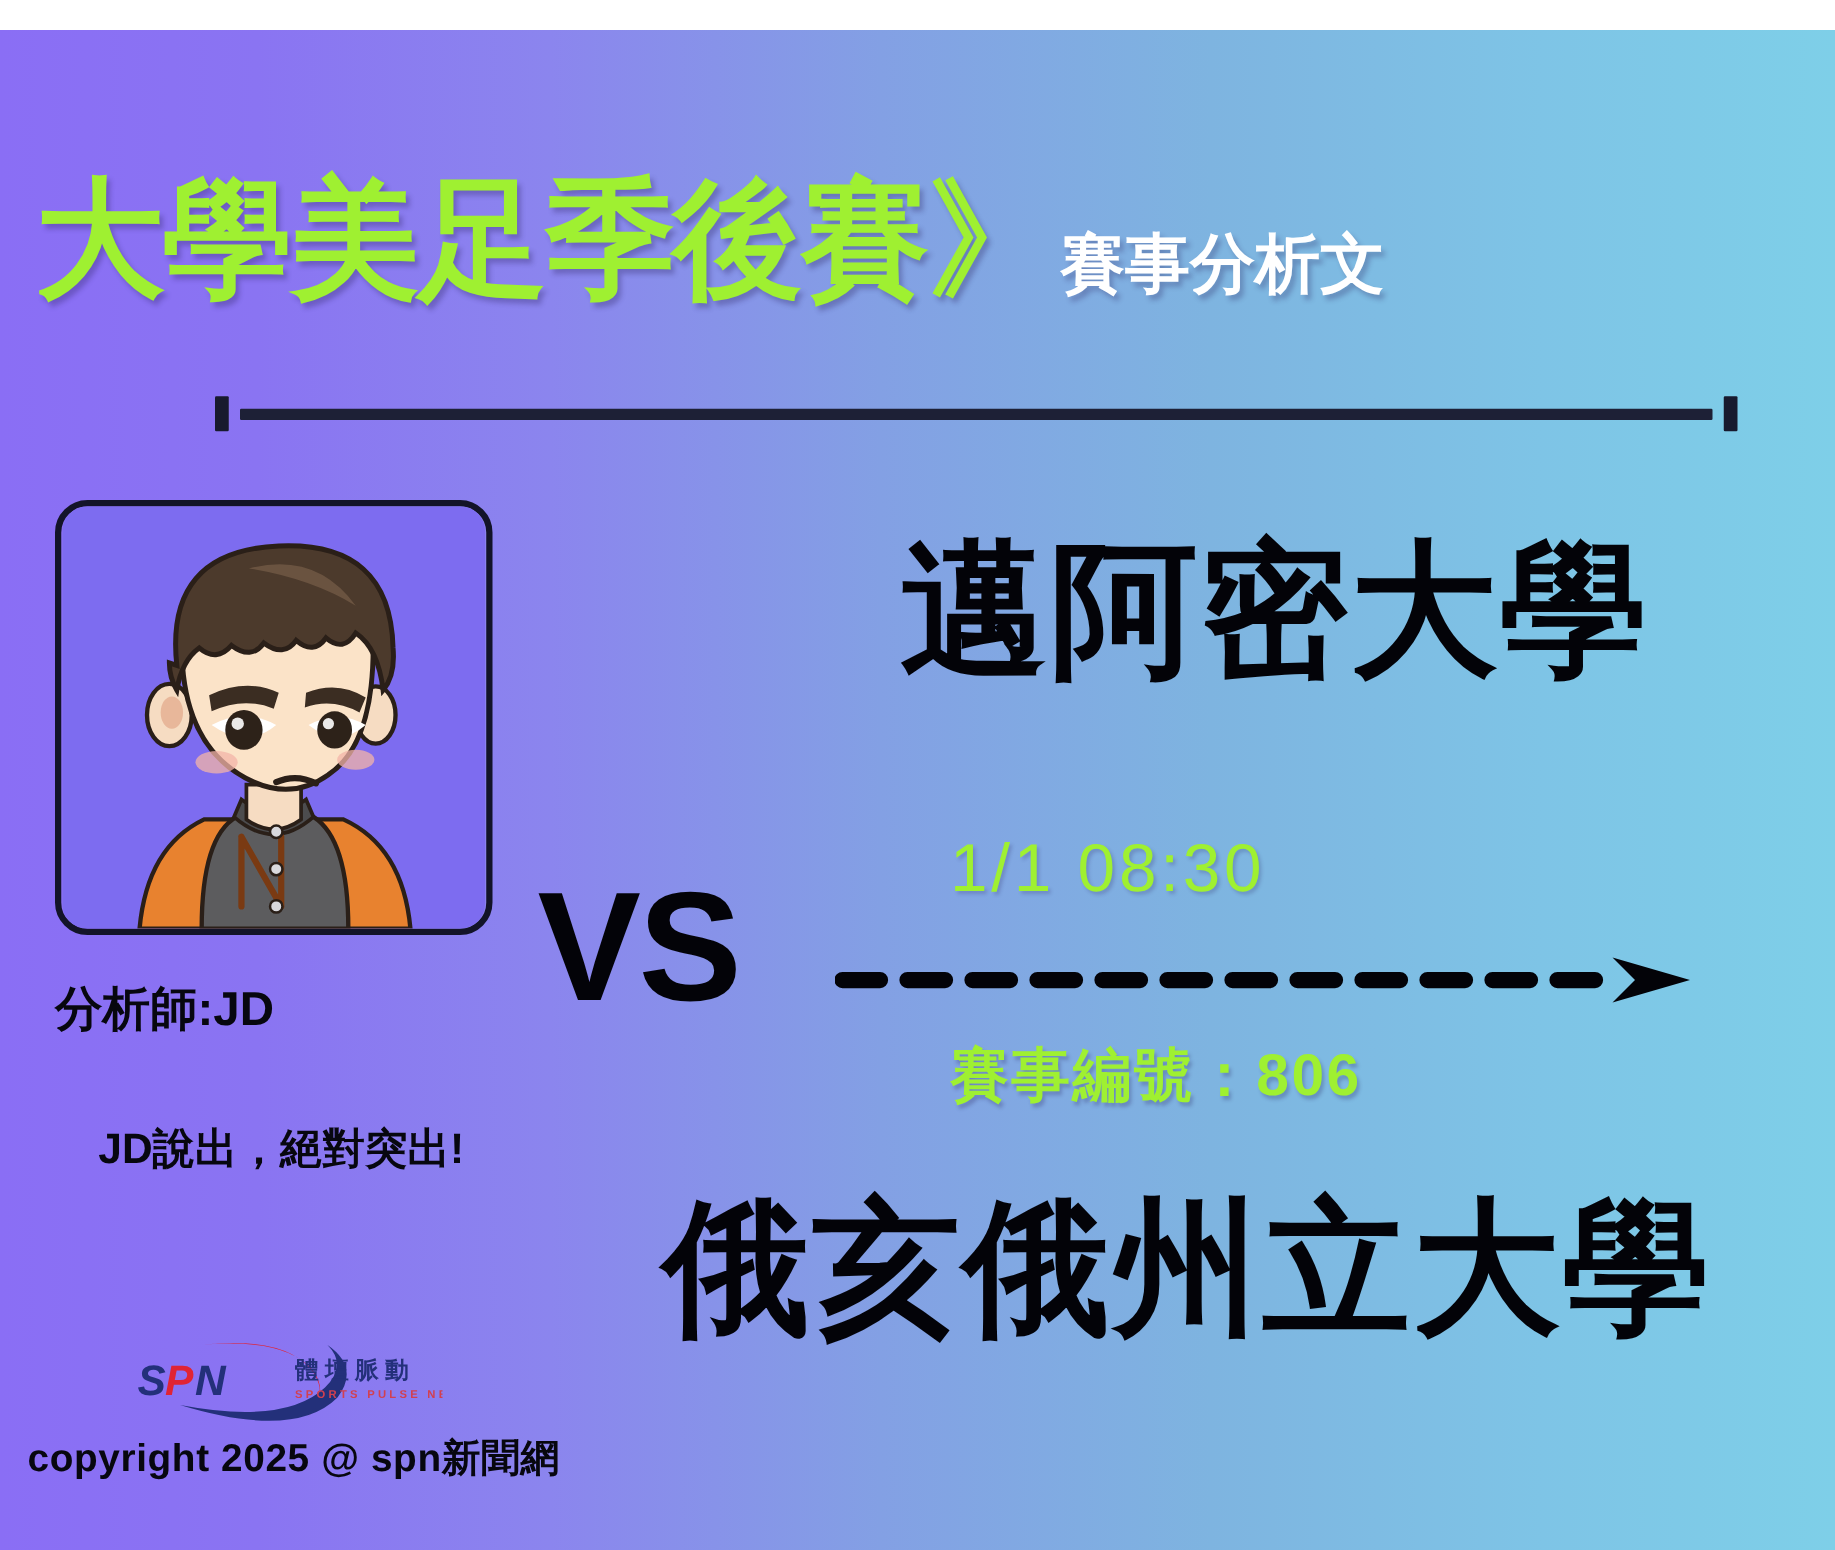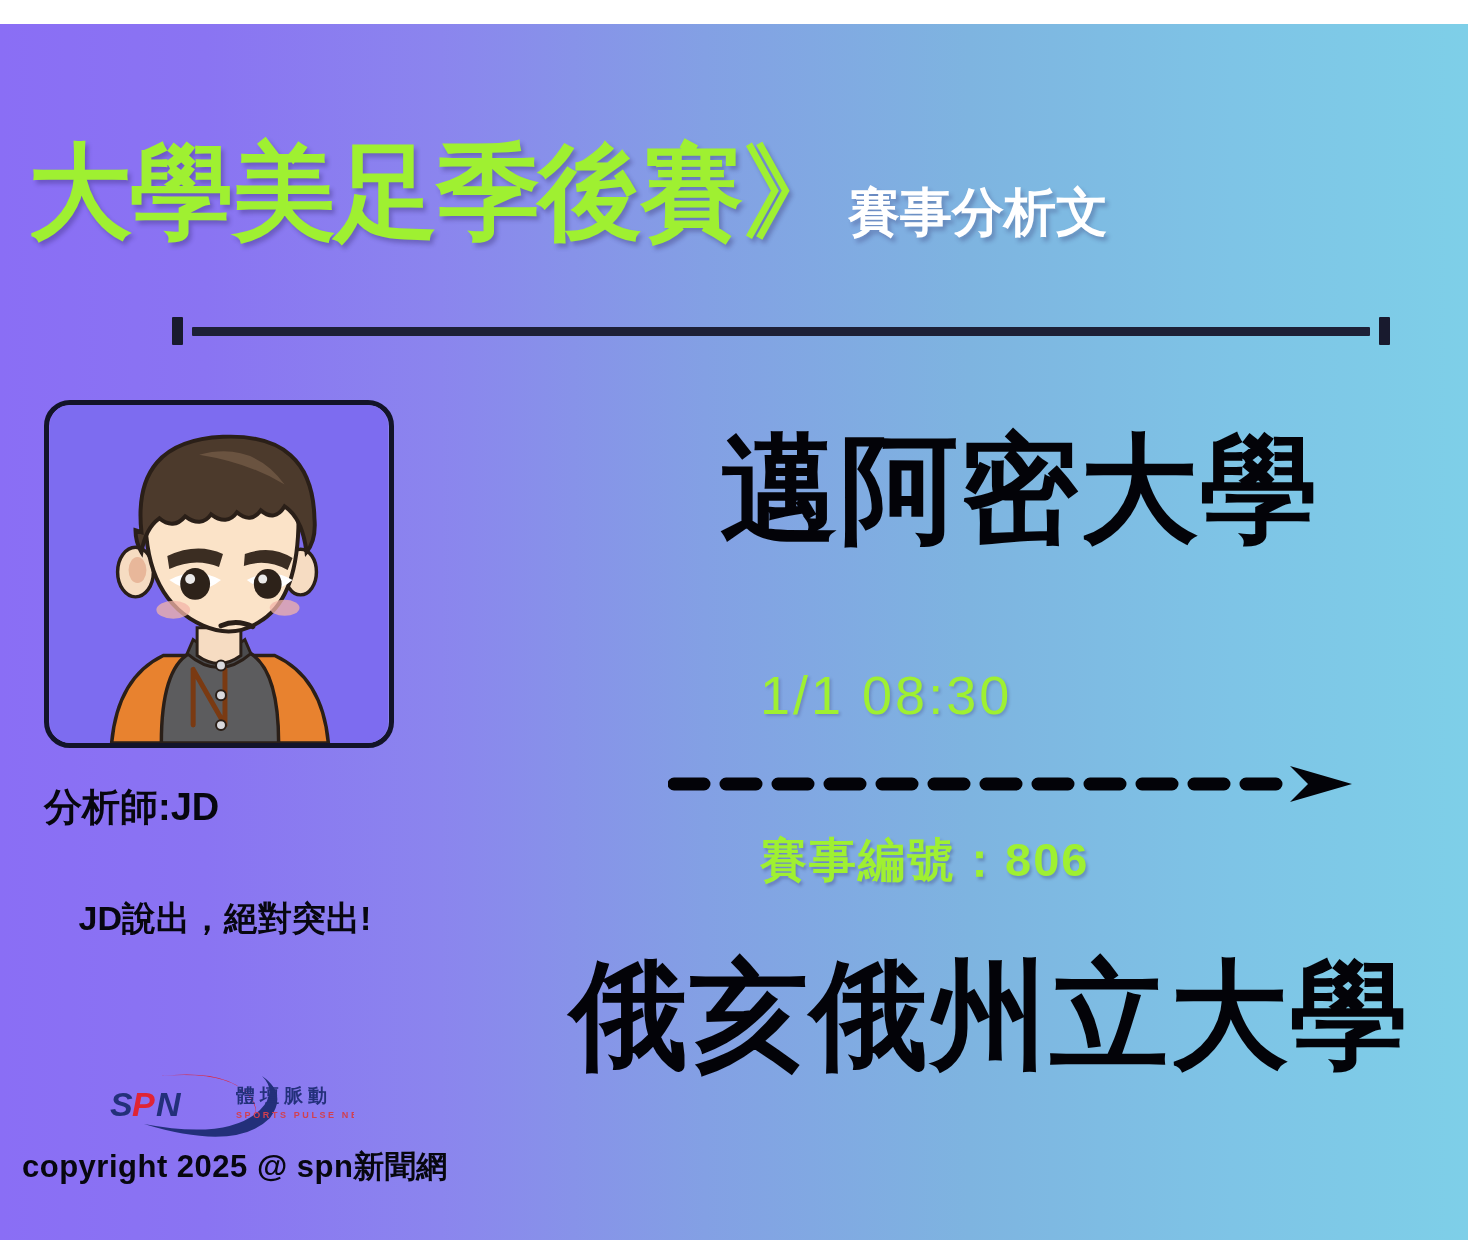--- a/index.html
+++ b/index.html
@@ -139,21 +139,21 @@
     font-weight: 700;
     line-height: 1.05;
     color: #030308;
     letter-spacing: 2px;
   }
   .team-bottom {
     position: absolute;
     left: 530px;
     top: 930px;
     width: 920px;
-    text-align: center;
+    text-align: left;
     font-size: 118px;
     font-weight: 700;
     line-height: 1.05;
     color: #030308;
     letter-spacing: 2px;
   }
 
   .vs-label {
     position: absolute;
     left: 430px;
@@ -286,20 +286,21 @@
         <path d="M172 222 q16 -7 32 1" fill="none" stroke="#2a1f18" stroke-width="5" stroke-linecap="round"></path>
       </g>
     </svg>
   </div>
 
   <div class="analyst-name">分析師:JD</div>
   <div class="analyst-slogan">JD說出，絕對突出!</div>
 
   <div class="team-top">邁阿密大學</div>
 
+  <div class="vs-label">VS</div>
 
   <div class="match-time">1/1  08:30</div>
 
   <svg class="arrow-line" viewBox="0 0 700 40">
     <line x1="6" y1="20" x2="628" y2="20" stroke="#030308" stroke-width="13" stroke-linecap="round" stroke-dasharray="30 22"></line>
     <path d="M622 2 L684 20 L622 38 L640 20 Z" fill="#030308"></path>
   </svg>
 
   <div class="match-id">賽事編號：806</div>
 

